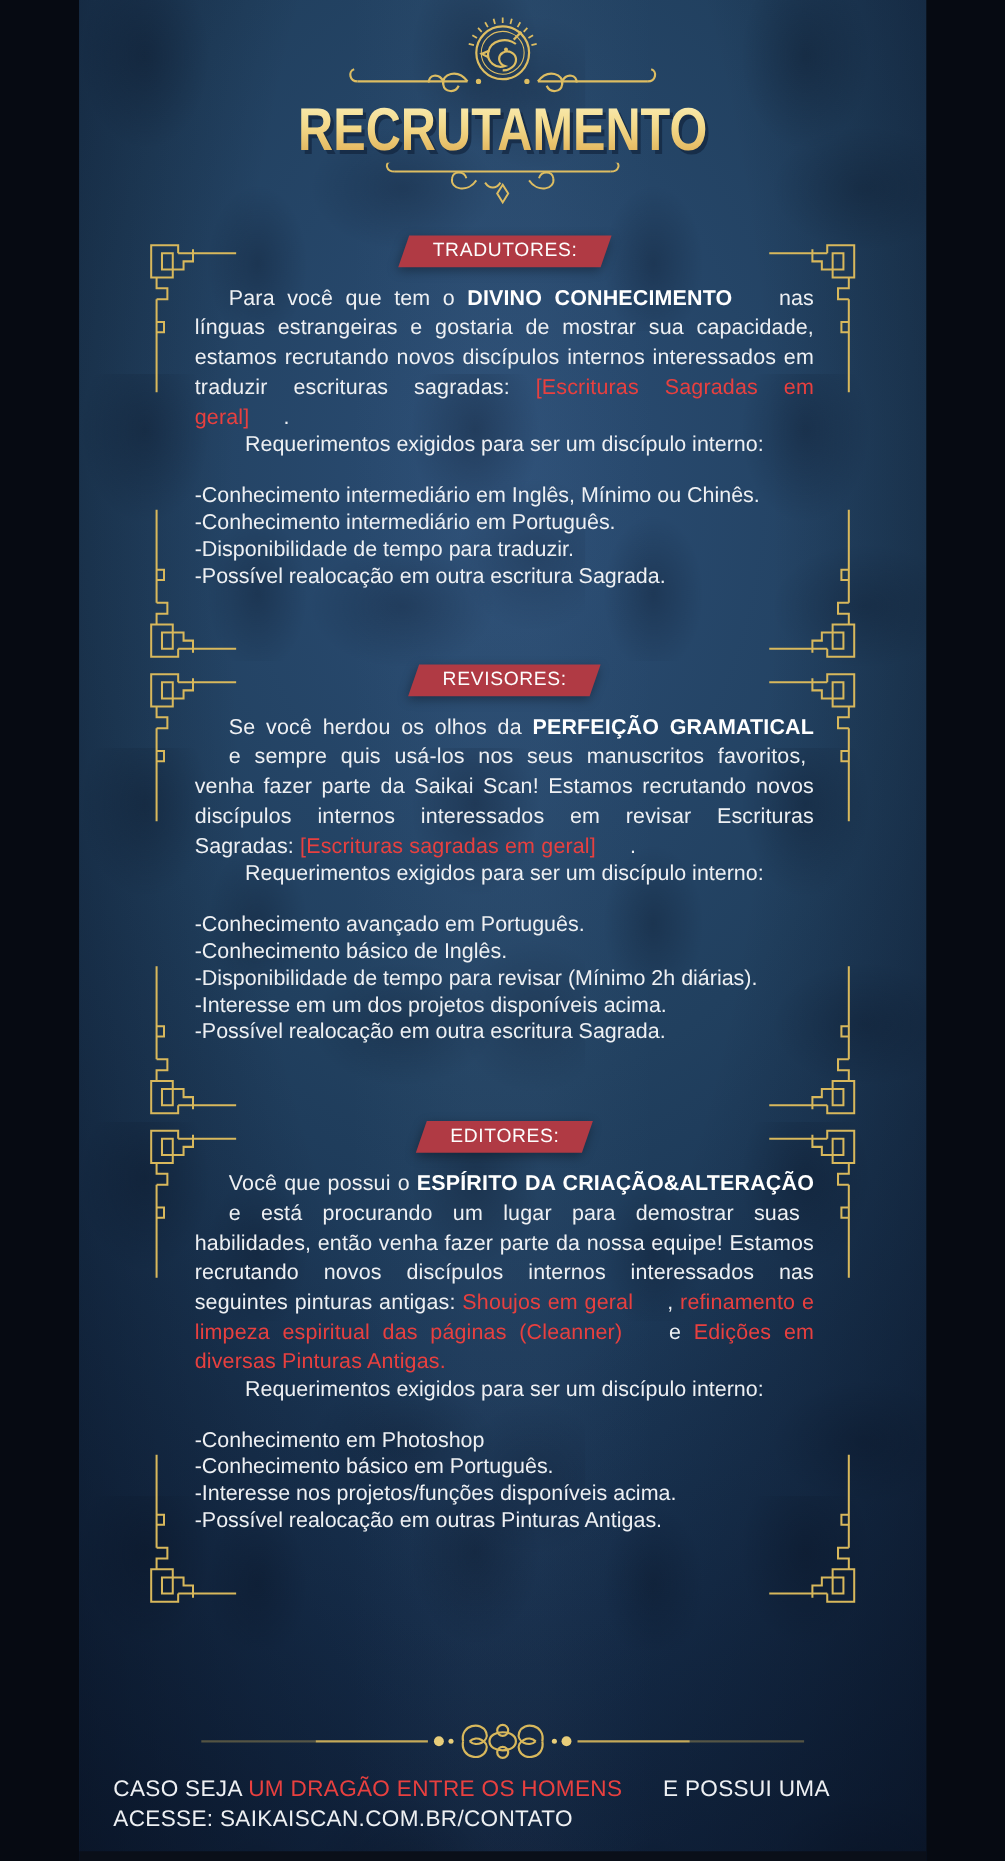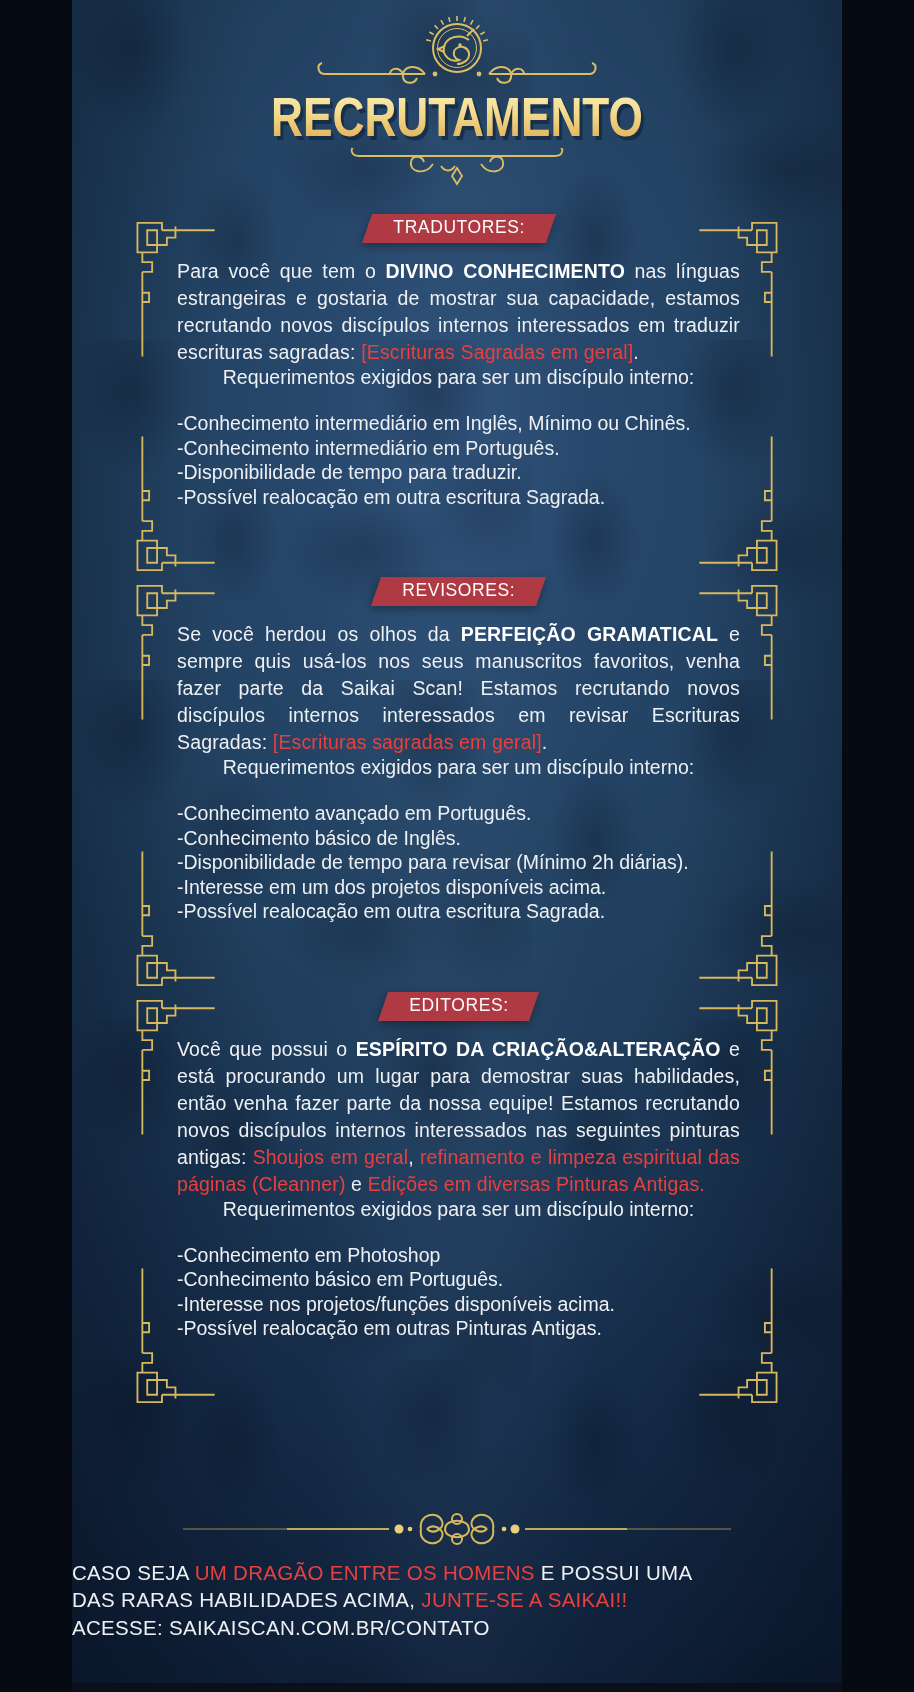--- a/index.html
+++ b/index.html
@@ -34,21 +34,21 @@
   
   .section { position:relative; padding:0 102px 68px 105px; }
   .section.first { margin-top:24px; }
   .banner-row { text-align:center; position:relative; z-index:3; }
   .banner { display:inline-block; background:#b03a44; transform:skewX(-19deg);
     padding:3px 26px 5px; box-shadow:0 3px 9px rgba(0,0,0,.35); }
   .banner .banner-label { display:inline-block; transform:skewX(19deg); color:#fdfdfd;
     font-size:17.5px; letter-spacing:.6px; }
   .intro { margin-top:15px; text-align:justify; font-size:19.5px; line-height:27px;
     color:#eef0f3; letter-spacing:.15px; }
-  .seg-w { color:#eef0f3; }
+  .seg-w { color:#eef0f3;margin-left:31px; }
   .seg-b { color:#ffffff; font-weight:bold; }
   .seg-r { color:#e8403f; }
   .req-heading { text-align:center; font-size:19.5px; color:#eef0f3; }
   .req-list { margin-top:22px; font-size:19.5px; line-height:24.5px; color:#eef0f3; }
 
   
   .orn { position:absolute; width:86px; height:141px; color:#d8b85c; z-index:1; }
   .orn.tl { left:58px; top:4px; }
   .orn.tr { right:58px; top:4px; transform:scaleX(-1); }
   .orn.bl { left:58px; bottom:2px; transform:scaleY(-1); }
@@ -262,21 +262,20 @@
           </div>
   </div>
 </div>
 
     <svg class="divider-big" width="560" height="44">
       <use href="#divider-sym"></use>
     </svg>
 
     <div class="footer-lines">
         <div class="footer-line"><span class="seg-w">CASO SEJA </span><span class="seg-r">UM DRAGÃO ENTRE OS HOMENS</span><span class="seg-w"> E POSSUI UMA</span></div>
-        <div class="footer-line"><span class="seg-w">DAS RARAS HABILIDADES ACIMA, </span><span class="seg-r">JUNTE-SE A SAIKAI!!</span></div>
         <div class="footer-line"><span class="seg-w">ACESSE: SAIKAISCAN.COM.BR/CONTATO</span></div>
       </div>
 
   </div>
 
   <div class="vignette"></div>
   <div class="bottom-bar"></div>
 </div>
 
 </body></html>

